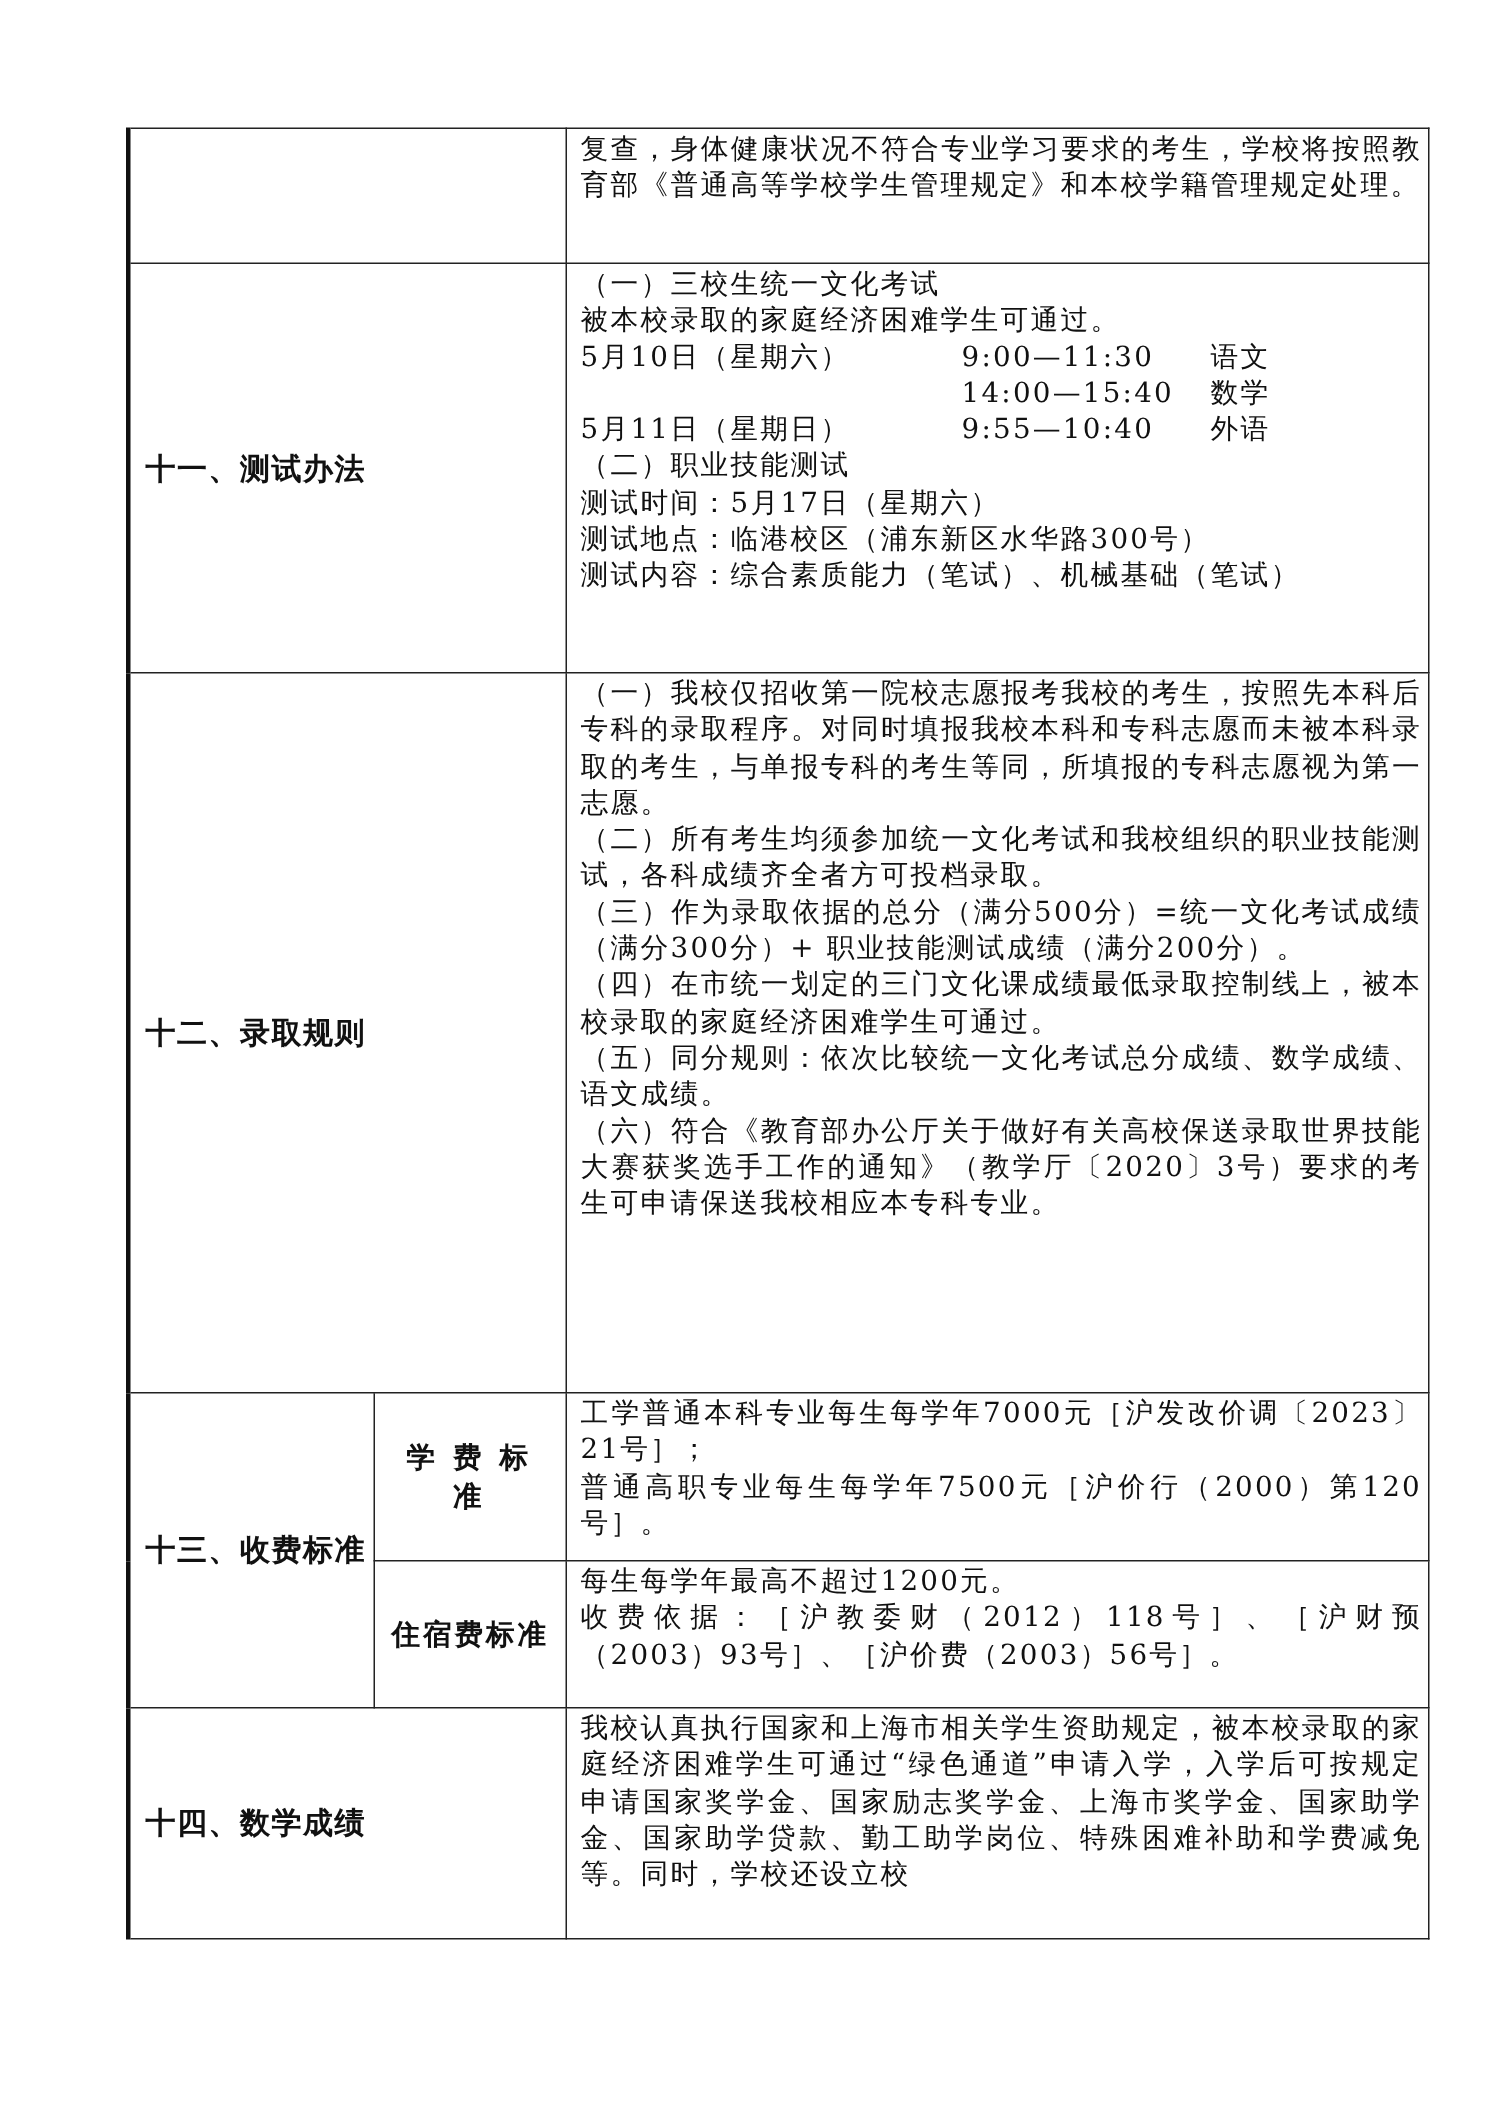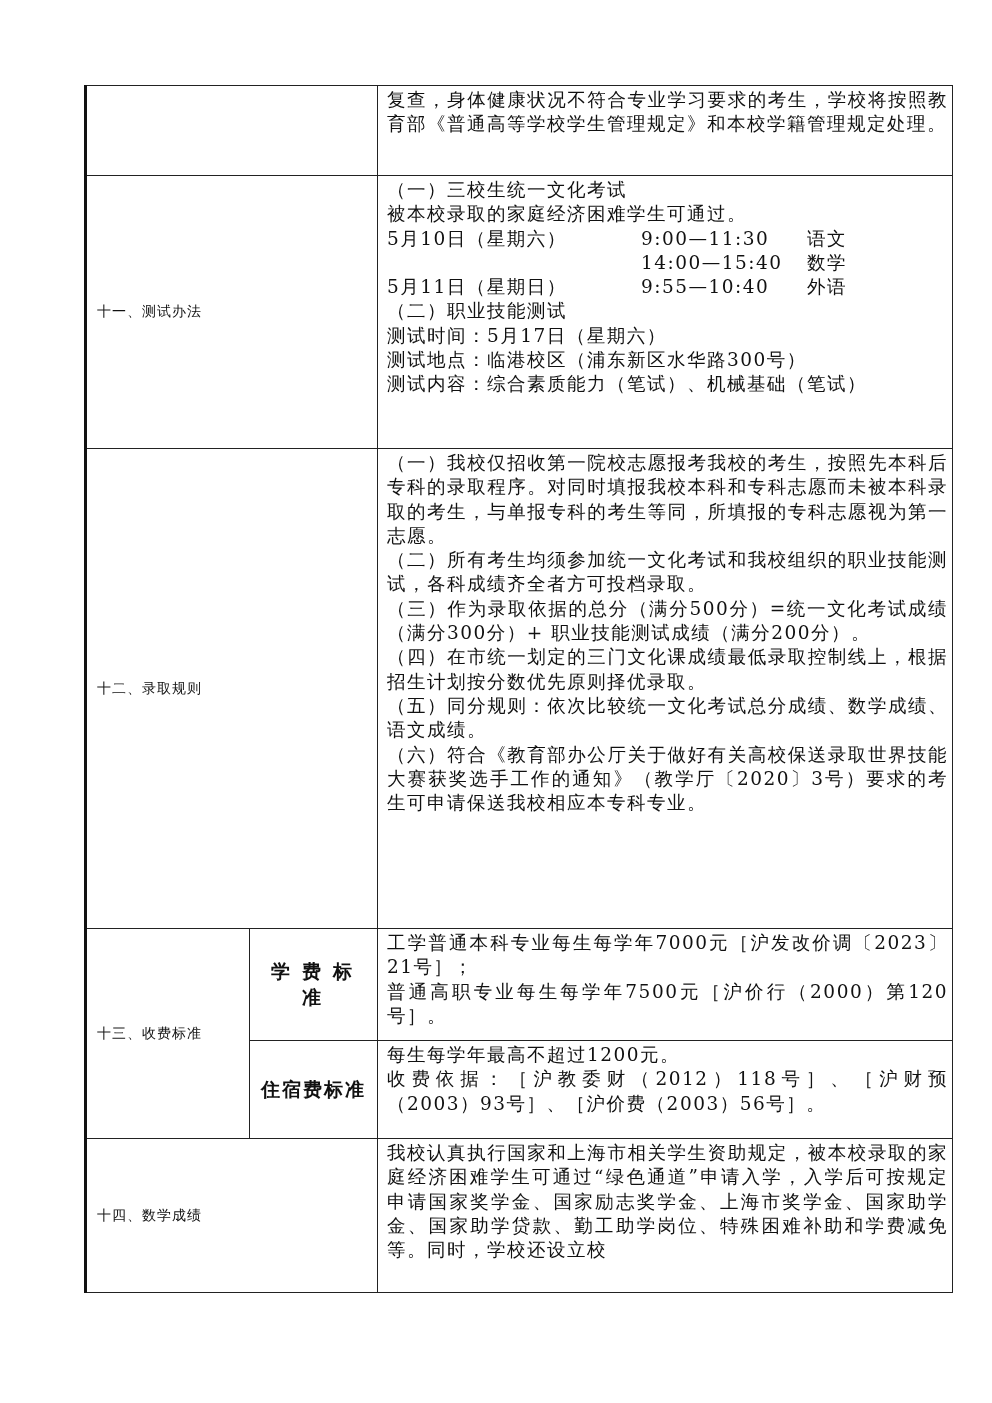--- a/index.html
+++ b/index.html
@@ -3,21 +3,21 @@
 <meta charset="utf-8">
 <style>
   html, body { margin: 0; padding: 0; background: #ffffff; }
   body { width: 992px; height: 1403px; position: relative; overflow: hidden;
          font-family: "DejaVu Serif", "Liberation Serif", serif; color: #111; }
   .tbl { position: absolute; left: 65px; top: 85px; width: 793px; margin-left: 19px; }
   table { border-collapse: collapse; width: 867px; table-layout: fixed; }
   td { border: 1.5px solid #222; vertical-align: middle; padding: 0; }
   td.content { padding: 2px 4px 2px 9px; font-size: 18.5px; line-height: 24.3px;
                letter-spacing: 1.5px; text-align: justify; vertical-align: top; }
-  td.label { padding-left: 10px; font-size: 14px; letter-spacing: 1px; font-weight: normal; }
+  td.label { padding-left: 10px; font-size: 20px; letter-spacing: 1px; font-weight: bold; }
   td.sublabel { text-align: center; font-size: 19px; font-weight: bold; letter-spacing: 2px; }
   td.sublabel.spaced { letter-spacing: 12px; padding-left: 8px; }
   .line { display: block; white-space: nowrap; }
   .wrap { display: block; }
   .sched { display: flex; white-space: nowrap; align-items: flex-end; }
   .sched .d { width: 254px; }
   .sched .t { width: 166px; text-align: left; }
   .sched .s { }
   .tbl-outer-left { border-left: 3px solid #111 !important; }
 </style>
@@ -66,21 +66,21 @@
       <span class="line">测试内容：综合素质能力（笔试）、机械基础（笔试）</span>
     </td>
   </tr>
 
   <tr style="height:480px">
     <td colspan="2" class="label tbl-outer-left">十二、录取规则</td>
     <td class="content">
       <span class="wrap">（一）我校仅招收第一院校志愿报考我校的考生，按照先本科后专科的录取程序。对同时填报我校本科和专科志愿而未被本科录取的考生，与单报专科的考生等同，所填报的专科志愿视为第一志愿。</span>
       <span class="wrap">（二）所有考生均须参加统一文化考试和我校组织的职业技能测试，各科成绩齐全者方可投档录取。</span>
       <span class="wrap">（三）作为录取依据的总分（满分500分）=统一文化考试成绩（满分300分）+ 职业技能测试成绩（满分200分）。</span>
-      <span class="wrap">（四）在市统一划定的三门文化课成绩最低录取控制线上，根据招生计划按分数优先原则择优录取。</span>
+      <span class="wrap">（四）在市统一划定的三门文化课成绩最低录取控制线上，被本校录取的家庭经济困难学生可通过。</span>
       <span class="wrap">（五）同分规则：依次比较统一文化考试总分成绩、数学成绩、语文成绩。</span>
       <span class="wrap">（六）符合《教育部办公厅关于做好有关高校保送录取世界技能大赛获奖选手工作的通知》（教学厅〔2020〕3号）要求的考生可申请保送我校相应本专科专业。</span>
     </td>
   </tr>
 
   <tr style="height:112px">
     <td rowspan="2" class="label tbl-outer-left">十三、收费标准</td>
     <td class="sublabel spaced">学费标准</td>
     <td class="content">
       <span class="wrap">工学普通本科专业每生每学年7000元［沪发改价调〔2023〕21号］；</span>

